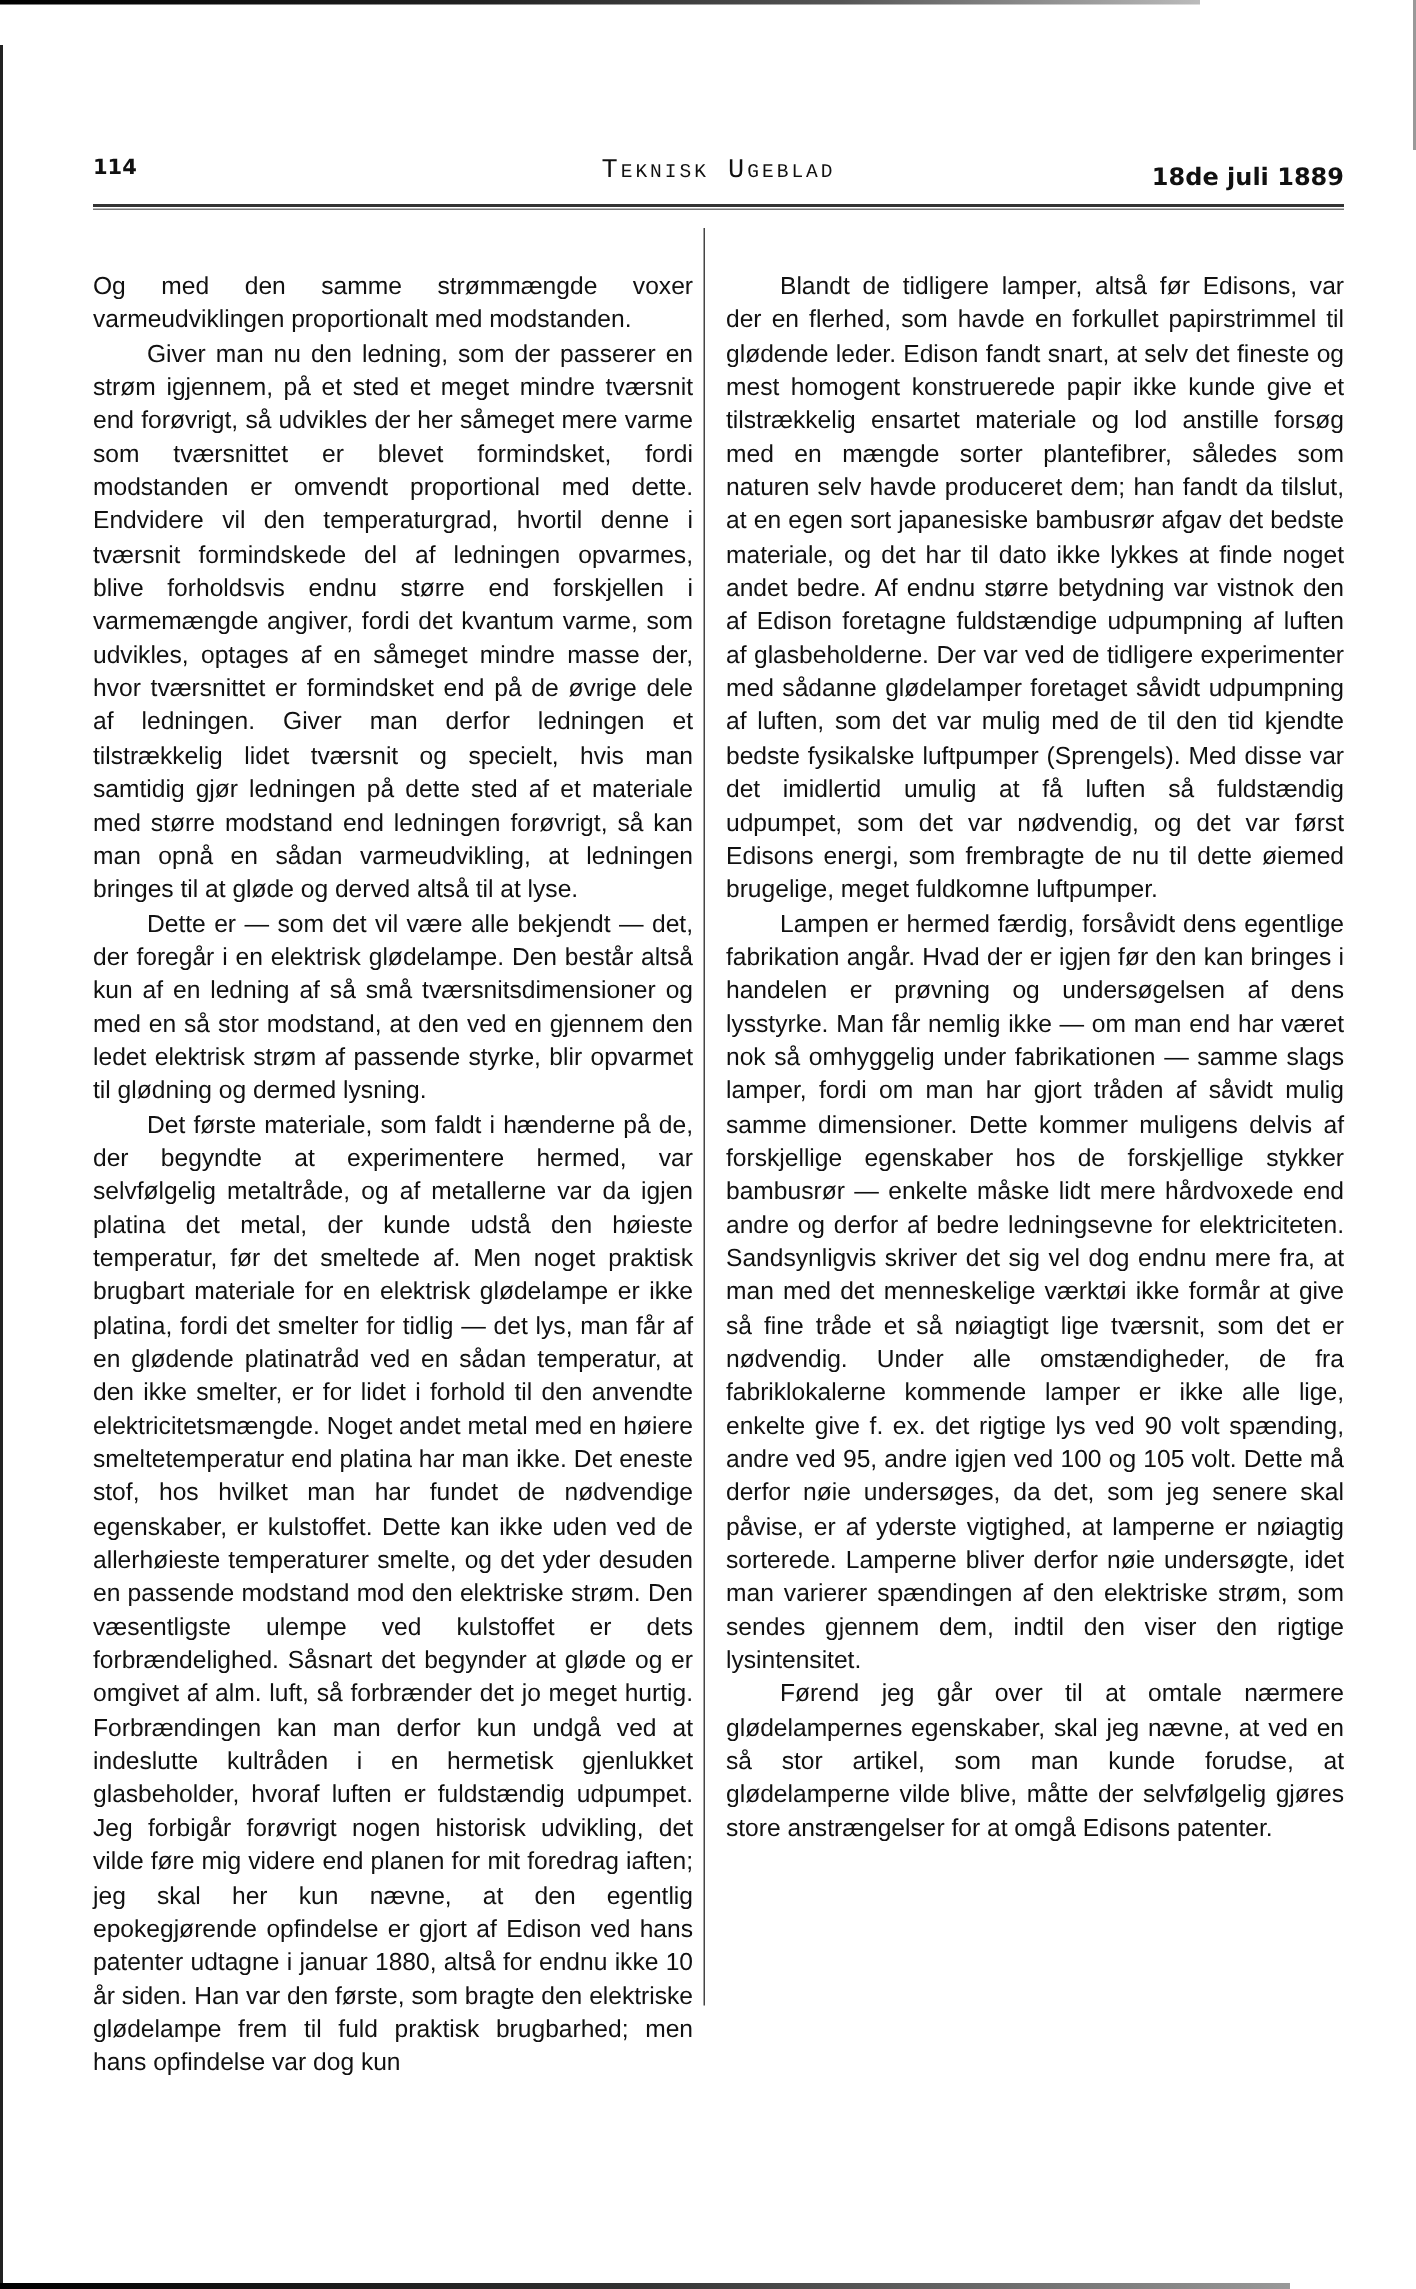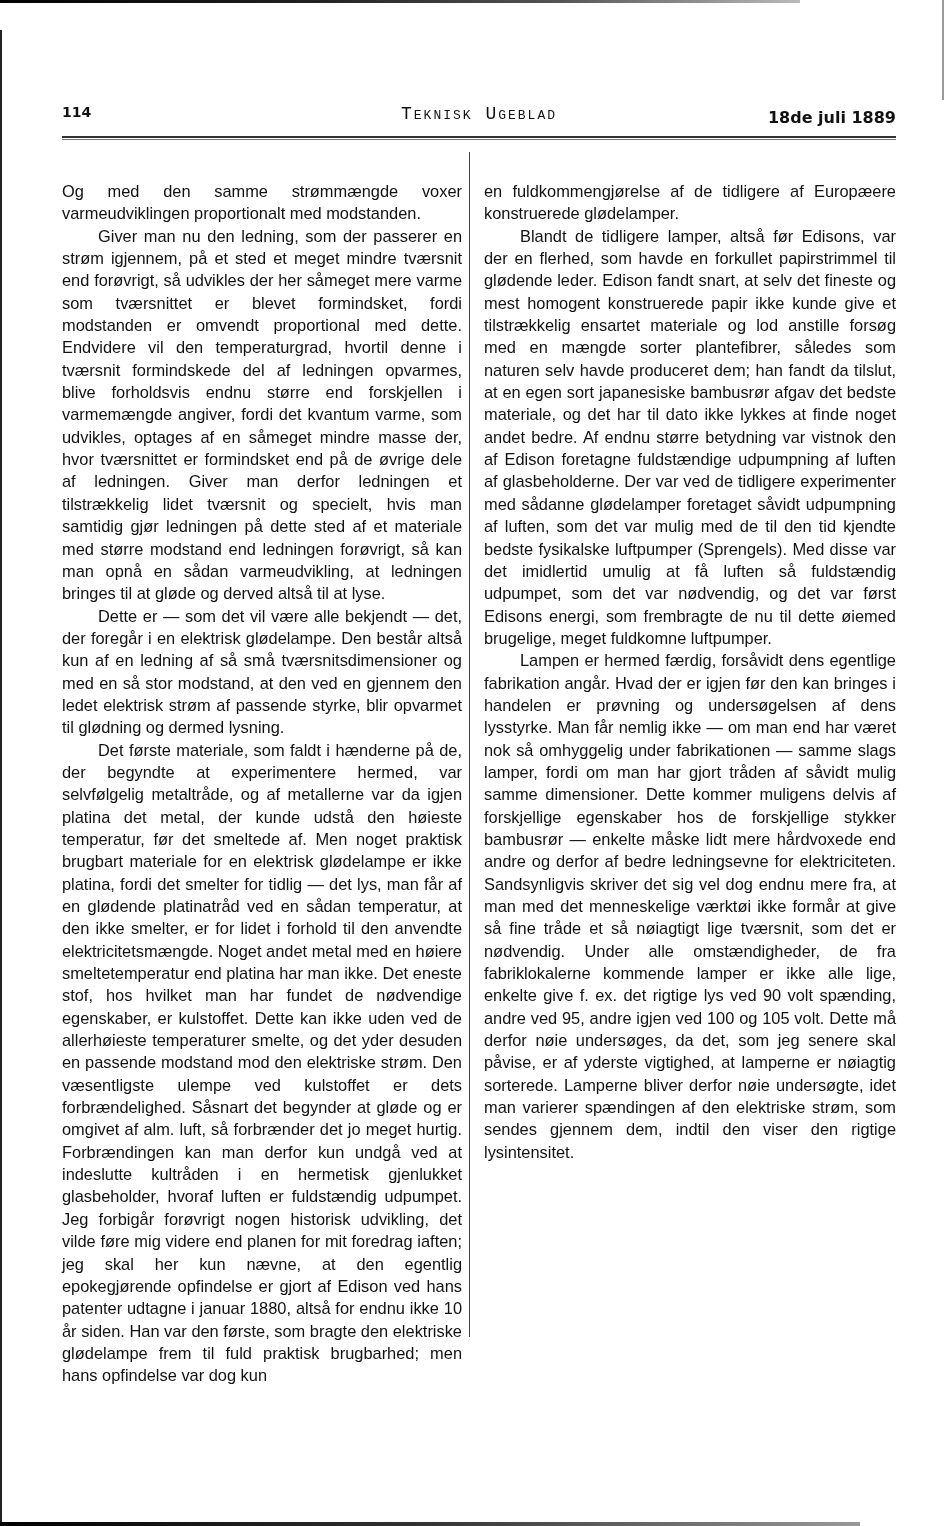--- a/index.html
+++ b/index.html
@@ -38,16 +38,16 @@
 <div class="column col-left">
   <p>Og med den samme strømmængde voxer varmeudviklingen proportionalt med modstanden.</p>
   <p class="indent">Giver man nu den ledning, som der passerer en strøm igjennem, på et sted et meget mindre tværsnit end forøvrigt, så udvikles der her såmeget mere varme som tværsnittet er blevet formindsket, fordi modstanden er omvendt proportional med dette. Endvidere vil den temperaturgrad, hvortil denne i tværsnit formindskede del af ledningen opvarmes, blive forholdsvis endnu større end forskjellen i varmemængde angiver, fordi det kvantum varme, som udvikles, optages af en såmeget mindre masse der, hvor tværsnittet er formindsket end på de øvrige dele af ledningen. Giver man derfor ledningen et tilstrækkelig lidet tværsnit og specielt, hvis man samtidig gjør ledningen på dette sted af et materiale med større modstand end ledningen forøvrigt, så kan man opnå en sådan varmeudvikling, at ledningen bringes til at gløde og derved altså til at lyse.</p>
   <p class="indent">Dette er — som det vil være alle bekjendt — det, der foregår i en elektrisk glødelampe. Den består altså kun af en ledning af så små tværsnitsdimensioner og med en så stor modstand, at den ved en gjennem den ledet elektrisk strøm af passende styrke, blir opvarmet til glødning og dermed lysning.</p>
   <p class="indent">Det første materiale, som faldt i hænderne på de, der begyndte at experimentere hermed, var selvfølgelig metaltråde, og af metallerne var da igjen platina det metal, der kunde udstå den høieste temperatur, før det smeltede af. Men noget praktisk brugbart materiale for en elektrisk glødelampe er ikke platina, fordi det smelter for tidlig — det lys, man får af en glødende platinatråd ved en sådan temperatur, at den ikke smelter, er for lidet i forhold til den anvendte elektricitetsmængde. Noget andet metal med en høiere smeltetemperatur end platina har man ikke. Det eneste stof, hos hvilket man har fundet de nødvendige egenskaber, er kulstoffet. Dette kan ikke uden ved de allerhøieste temperaturer smelte, og det yder desuden en passende modstand mod den elektriske strøm. Den væsentligste ulempe ved kulstoffet er dets forbrændelighed. Såsnart det begynder at gløde og er omgivet af alm. luft, så forbrænder det jo meget hurtig. Forbrændingen kan man derfor kun undgå ved at indeslutte kultråden i en hermetisk gjenlukket glasbeholder, hvoraf luften er fuldstændig udpumpet. Jeg forbigår forøvrigt nogen historisk udvikling, det vilde føre mig videre end planen for mit foredrag iaften; jeg skal her kun nævne, at den egentlig epokegjørende opfindelse er gjort af Edison ved hans patenter udtagne i januar 1880, altså for endnu ikke 10 år siden. Han var den første, som bragte den elektriske glødelampe frem til fuld praktisk brugbarhed; men hans opfindelse var dog kun</p>
 </div>
 
 <div class="col-divider"></div>
 
 <div class="column col-right">
-  <p>en fuldkommengjørelse af de tidligere af Europæere konstruerede glødelamper.</p>
   <p class="indent">Blandt de tidligere lamper, altså før Edisons, var der en flerhed, som havde en forkullet papirstrimmel til glødende leder. Edison fandt snart, at selv det fineste og mest homogent konstruerede papir ikke kunde give et tilstrækkelig ensartet materiale og lod anstille forsøg med en mængde sorter plantefibrer, således som naturen selv havde produceret dem; han fandt da tilslut, at en egen sort japanesiske bambusrør afgav det bedste materiale, og det har til dato ikke lykkes at finde noget andet bedre. Af endnu større betydning var vistnok den af Edison foretagne fuldstændige udpumpning af luften af glasbeholderne. Der var ved de tidligere experimenter med sådanne glødelamper foretaget såvidt udpumpning af luften, som det var mulig med de til den tid kjendte bedste fysikalske luftpumper (Sprengels). Med disse var det imidlertid umulig at få luften så fuldstændig udpumpet, som det var nødvendig, og det var først Edisons energi, som frembragte de nu til dette øiemed brugelige, meget fuldkomne luftpumper.</p>
   <p class="indent">Lampen er hermed færdig, forsåvidt dens egentlige fabrikation angår. Hvad der er igjen før den kan bringes i handelen er prøvning og undersøgelsen af dens lysstyrke. Man får nemlig ikke — om man end har været nok så omhyggelig under fabrikationen — samme slags lamper, fordi om man har gjort tråden af såvidt mulig samme dimensioner. Dette kommer muligens delvis af forskjellige egenskaber hos de forskjellige stykker bambusrør — enkelte måske lidt mere hårdvoxede end andre og derfor af bedre ledningsevne for elektriciteten. Sandsynligvis skriver det sig vel dog endnu mere fra, at man med det menneskelige værktøi ikke formår at give så fine tråde et så nøiagtigt lige tværsnit, som det er nødvendig. Under alle omstændigheder, de fra fabriklokalerne kommende lamper er ikke alle lige, enkelte give f. ex. det rigtige lys ved 90 volt spænding, andre ved 95, andre igjen ved 100 og 105 volt. Dette må derfor nøie undersøges, da det, som jeg senere skal påvise, er af yderste vigtighed, at lamperne er nøiagtig sorterede. Lamperne bliver derfor nøie undersøgte, idet man varierer spændingen af den elektriske strøm, som sendes gjennem dem, indtil den viser den rigtige lysintensitet.</p>
+  <p class="indent">Førend jeg går over til at omtale nærmere glødelampernes egenskaber, skal jeg nævne, at ved en så stor artikel, som man kunde forudse, at glødelamperne vilde blive, måtte der selvfølgelig gjøres store anstrængelser for at omgå Edisons patenter.</p>
 </div>
 
 </body></html>

